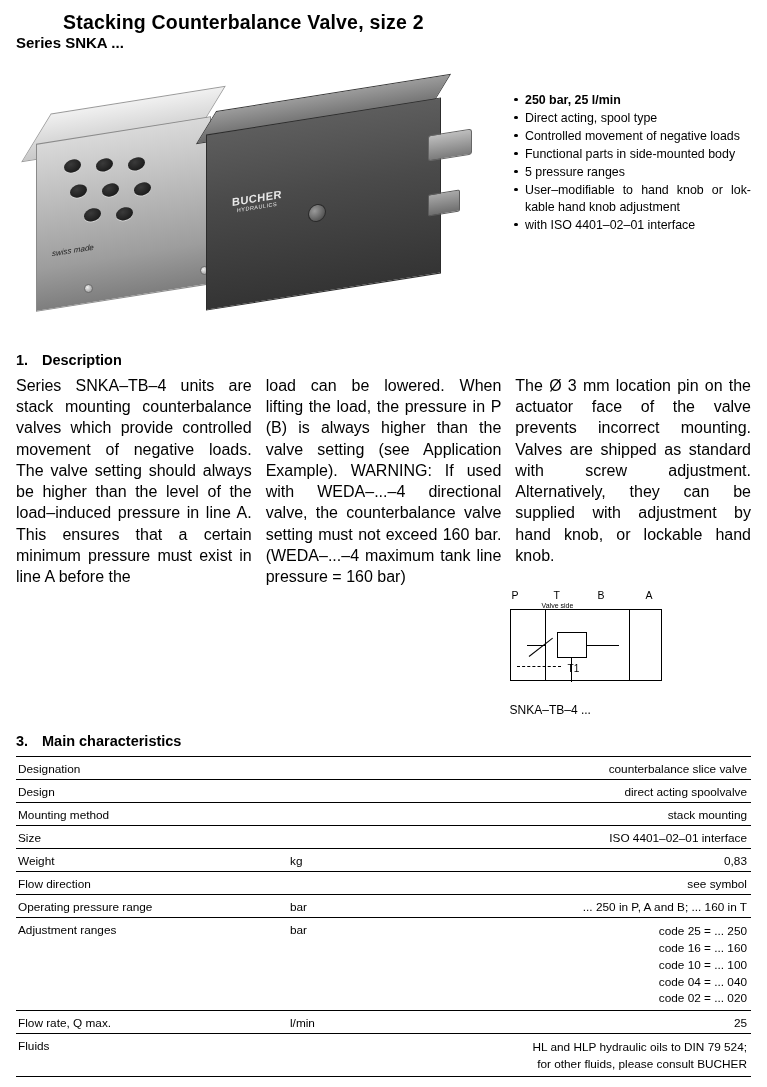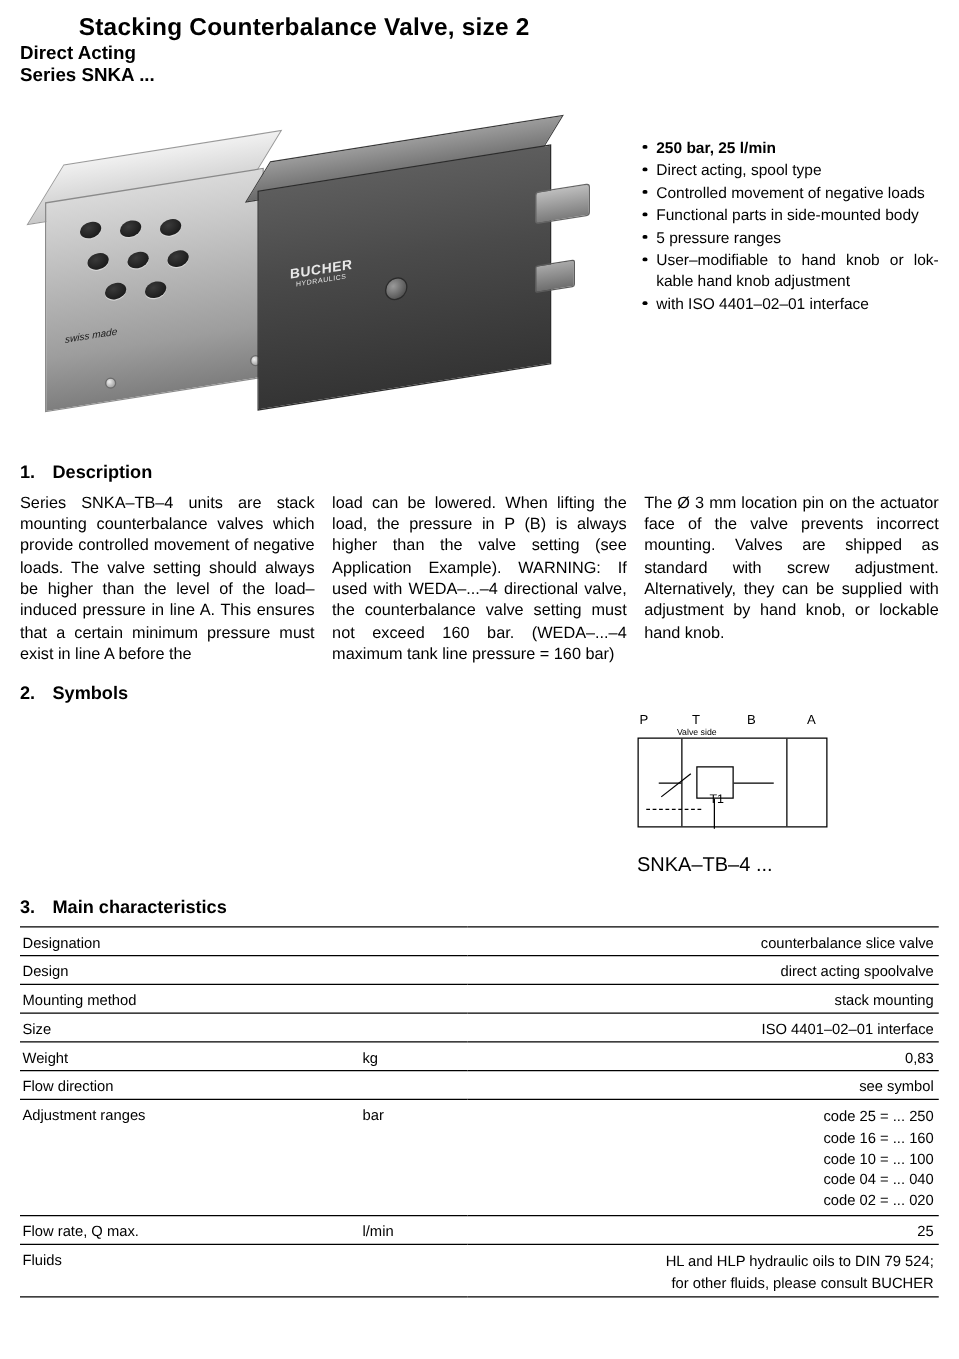--- a/index.html
+++ b/index.html
@@ -197,21 +197,21 @@
   }
   .sec-head .num { display: inline-block; width: 26px; }
 
   
   .cols {
     display: flex;
     gap: 14px;
   }
   .col {
     width: 240px;
-    font-size: 13px;
+    font-size: 16px;
     line-height: 1.33;
     text-align: justify;
   }
   .col p { margin: 0; }
 
   
   .symbols-row { display: flex; margin-top: 2px; }
   .symbols-spacer { width: 494px; }
   .symbol-box { position: relative; width: 260px; }
   .sym-labels {
@@ -260,27 +260,27 @@
     transform-origin: left center;
   }
   .sym-hline {
     position: absolute;
     height: 0;
     border-top: 1px solid #000;
   }
   .t1-label {
     position: absolute;
     left: 70px;
-    top: 64px;
+    top: 74px;
     font-size: 10px;
   }
   .sym-caption {
     margin-left: 12px;
     margin-top: 22px;
-    font-size: 16px;
+    font-size: 12px;
   }
 
   
   .table {
     margin-top: 6px;
     width: 735px;
     border-collapse: collapse;
     font-size: 11.8px;
   }
   .table td {
@@ -294,21 +294,20 @@
   .c-val   { text-align: right; padding-right: 4px; }
   .table .multi { line-height: 1.42; }
 </style>
 </head>
 <body>
 
 <div class="page">
 
   <div class="title-block">
     <div class="title-main">Stacking Counterbalance Valve, size 2</div>
-    <div class="title-sub">Direct Acting</div>
     <div class="title-sub">Series SNKA ...</div>
   </div>
 
   <div class="hero">
     <div class="photo-wrap">
       <div class="photo">
         <div class="valve-body-top"></div>
         <div class="valve-body"></div>
         <div class="holes">
           <div class="hole" style="left:4px;  top:2px;"></div>
@@ -357,23 +356,20 @@
       <p>Series SNKA–TB–4 units are stack mounting counterbalance valves which provide controlled movement of negative loads. The valve setting should always be higher than the level of the load–induced pressure in line A. This ensures that a certain minimum pressure must exist in line A before the</p>
     </div>
     <div class="col">
       <p>load can be lowered. When lifting the load, the pressure in P (B) is always higher than the valve setting (see Application Example).          WARNING: If used with WEDA–...–4 directional valve, the counterbalance valve setting must not exceed 160 bar. (WEDA–...–4 maximum tank line pressure = 160 bar)</p>
     </div>
     <div class="col">
       <p>The Ø 3 mm location pin on the actuator face of the valve prevents incorrect mounting. Valves are shipped as standard with screw adjustment. Alternatively, they can be supplied with adjustment by hand knob, or lockable hand knob.</p>
     </div>
   </div>
 
-  <div class="sec-head">
-    <span class="num">2.</span><span>Symbols</span>
-  </div>
 
   <div class="symbols-row">
     <div class="symbols-spacer"></div>
     <div class="symbol-box">
       <div class="sym-labels">
         <span style="left:14px;">P</span>
         <span style="left:56px;">T</span>
         <span style="left:100px;">B</span>
         <span style="left:148px;">A</span>
         <div class="valve-side">Valve side</div>
@@ -424,20 +420,25 @@
         <td class="c-desig">Weight</td>
         <td class="c-unit">kg</td>
         <td class="c-val">0,83</td>
       </tr>
       <tr>
         <td class="c-desig">Flow direction</td>
         <td class="c-unit"></td>
         <td class="c-val">see symbol</td>
       </tr>
       <tr>
+        <td class="c-desig">Operating pressure range</td>
+        <td class="c-unit">bar</td>
+        <td class="c-val">... 250 in P, A and B; ... 160 in T</td>
+      </tr>
+      <tr>
         <td class="c-desig">Adjustment ranges</td>
         <td class="c-unit">bar</td>
         <td class="c-val multi" style="white-space:pre-line;">code 25 = ... 250
 code 16 = ... 160
 code 10 = ... 100
 code 04 = ... 040
 code 02 = ... 020</td>
       </tr>
       <tr>
         <td class="c-desig">Flow rate, Q max.</td>

